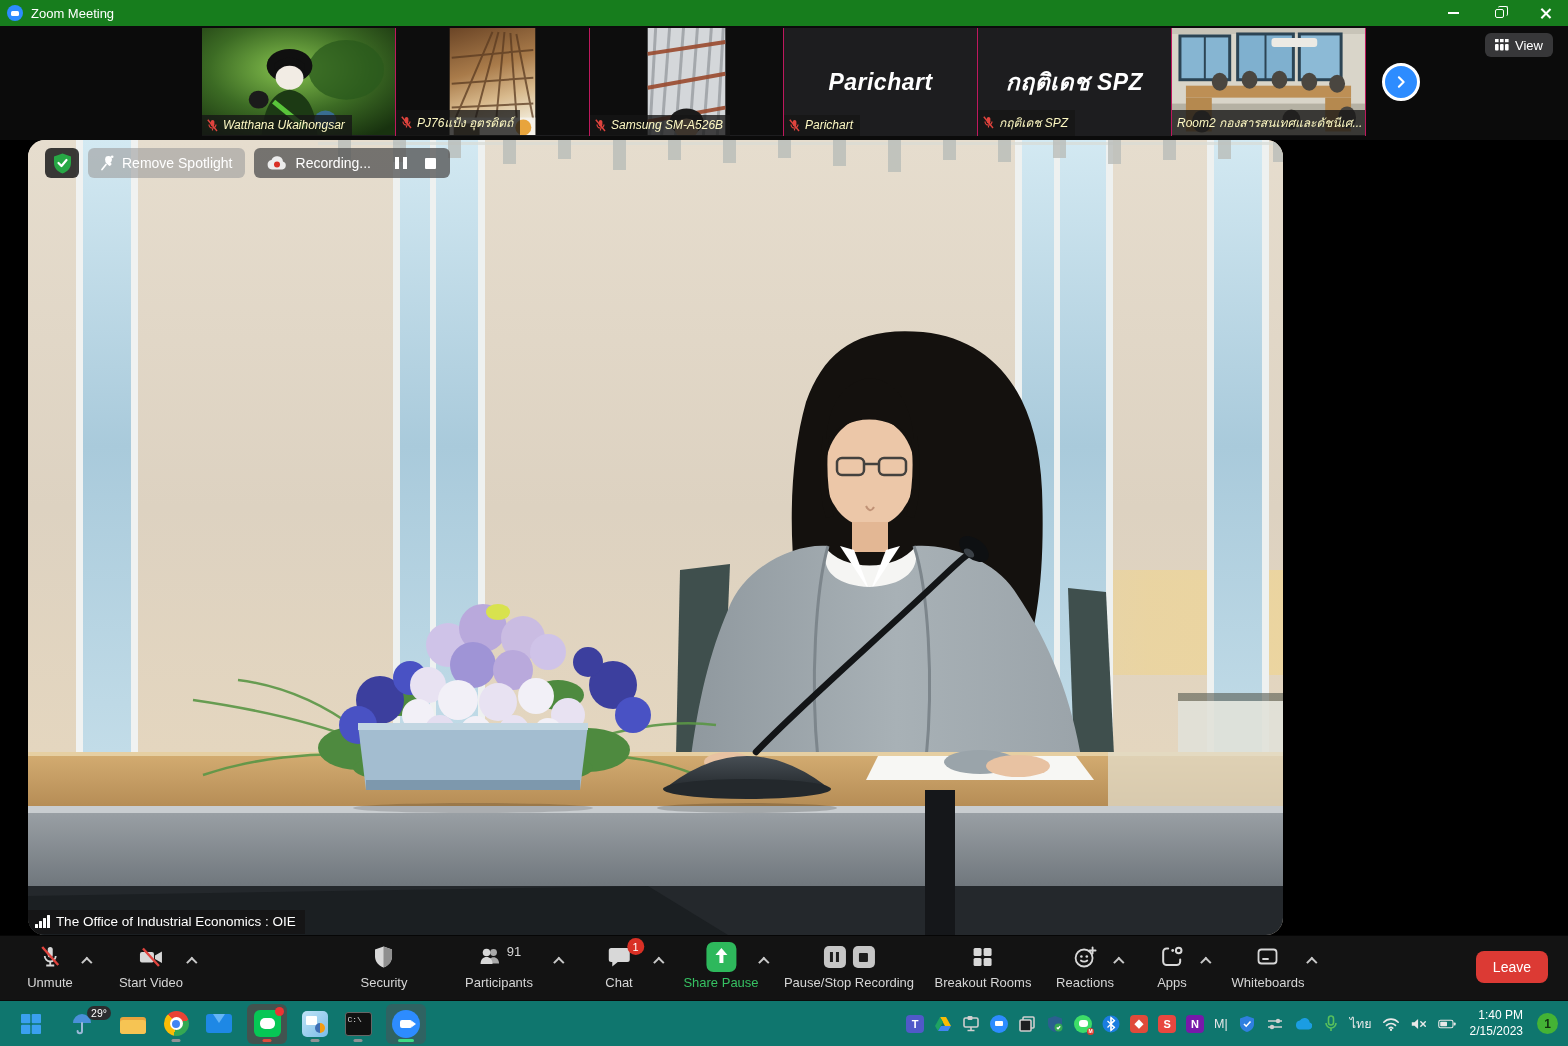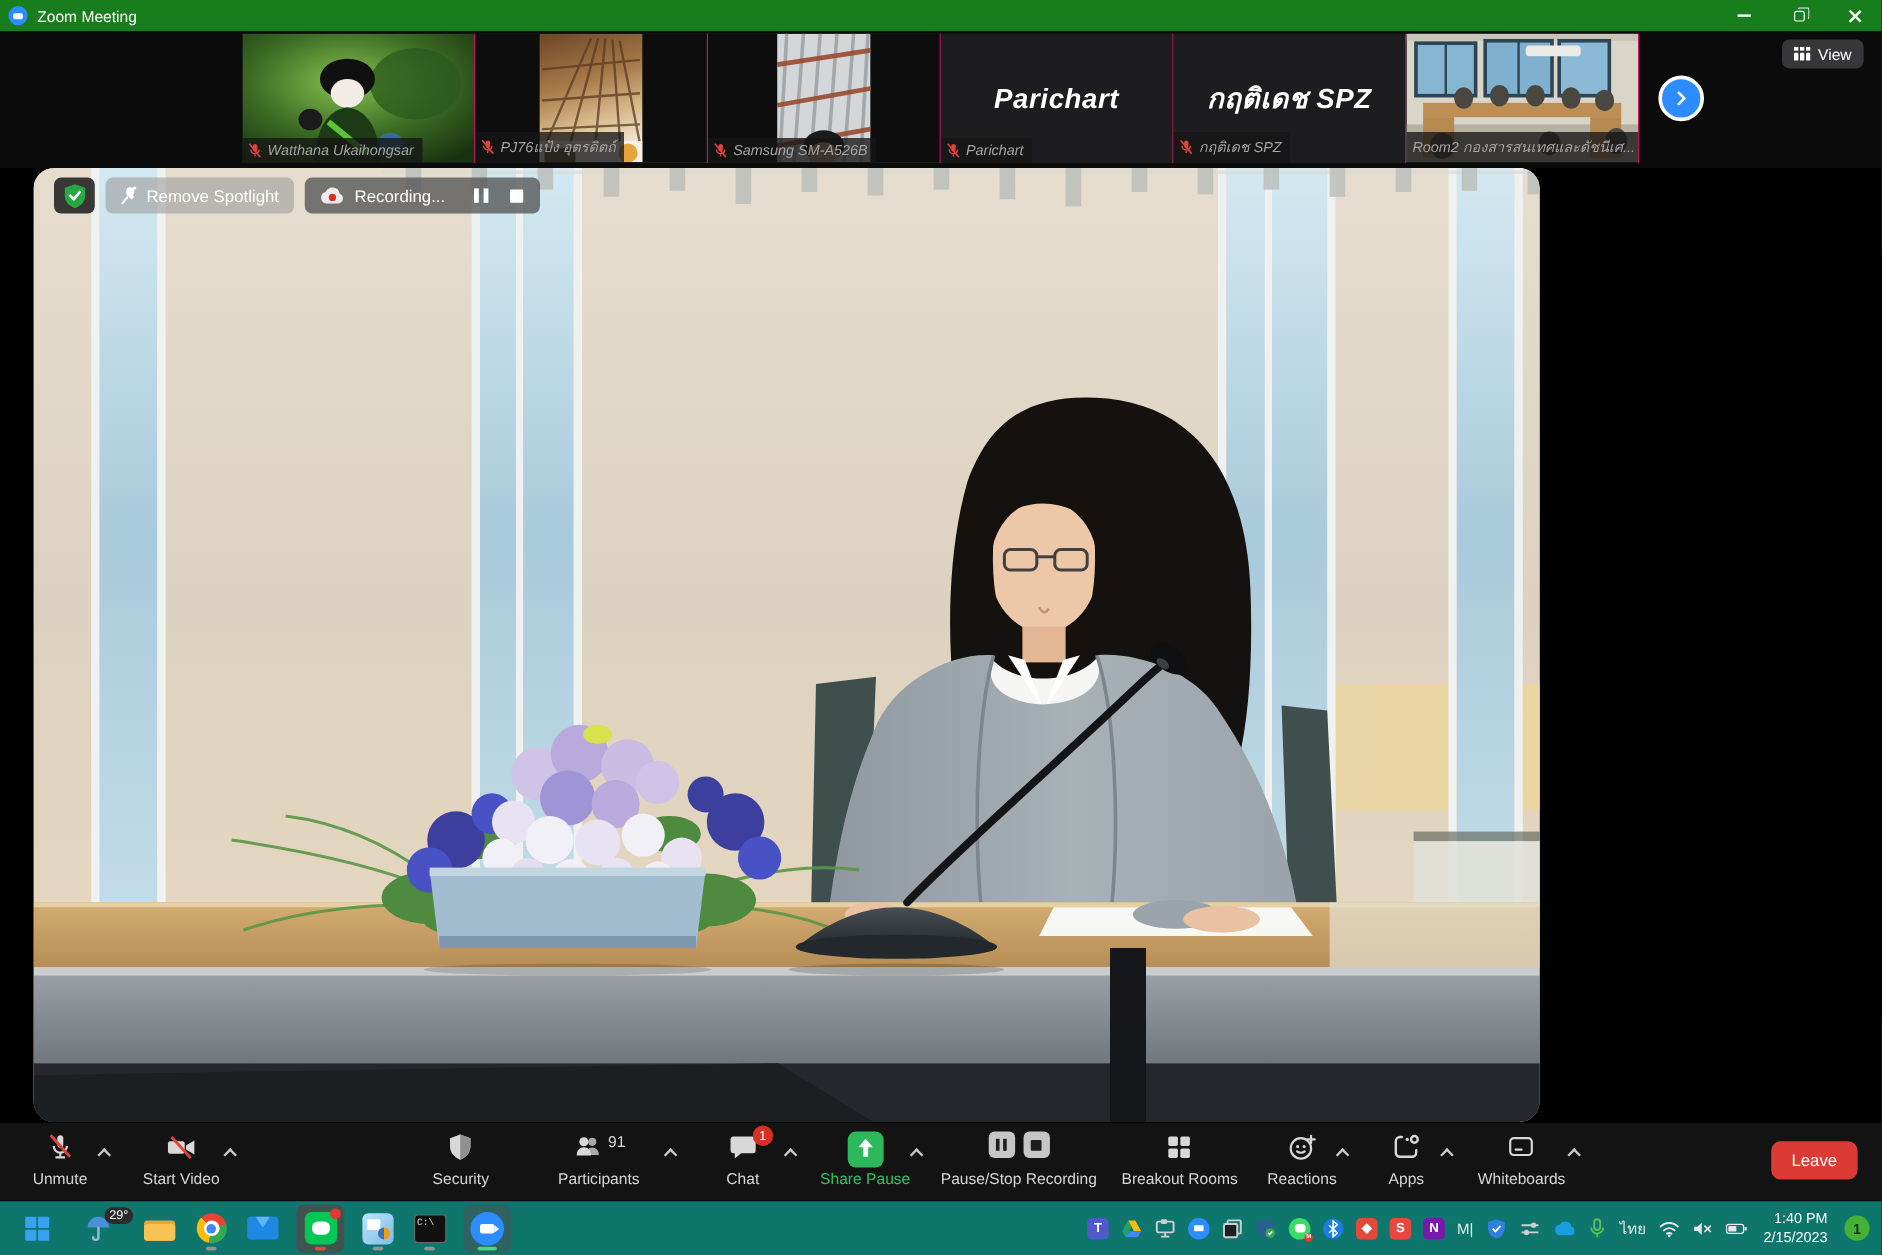--- a/index.html
+++ b/index.html
@@ -23,21 +23,21 @@
   .glyph-close::before { transform:rotate(45deg);} .glyph-close::after { transform:rotate(-45deg);}
 
   
   .strip { height:114px; background:#0b0b0b; position:relative; }
   .tiles { position:absolute; left:202px; top:2px; display:flex; }
   .tile { width:194px; height:108px; background:#1d1d1f; position:relative; border-right:1px solid #be185d; overflow:hidden;font-style:italic; }
   .tile-art { position:absolute; inset:0; }
   .center-name { position:absolute; inset:0; display:flex; align-items:center; justify-content:center;
     font-weight:bold; font-size:23px; color:#fff; letter-spacing:.5px; }
   .tile-label { position:absolute; left:0; bottom:0; max-width:100%; background:rgba(22,22,22,.78);
-    display:flex; align-items:center; gap:5px; padding:3px 7px 4px 5px; font-size:12px; color:#a3a3a3;
+    display:flex; align-items:center; gap:5px; padding:3px 7px 4px 5px; font-size:12px; color:#fef9c3;
     white-space:nowrap; overflow:hidden; }
   .tile-label.full { width:100%; }
   .view-btn { position:absolute; top:7px; right:15px; background:rgba(62,62,64,.88); border-radius:6px;
     height:24px; padding:12px 10px; display:flex; align-items:center; gap:6px; font-size:13px; color:#fff; }
   .next-btn { position:absolute; left:1382px; top:37px; width:38px; height:38px; border-radius:50%;
     background:#2d8cff; border:3px solid #fff; display:flex; align-items:center; justify-content:center; }
 
   
   .stage { height:795px; background:#000; position:relative; }
   .video { position:absolute; left:28px; top:0; width:1255px; height:795px; background:#d9cfc0; overflow:hidden;border-radius:17px; }
@@ -54,21 +54,21 @@
   .rec-stop i { width:11px; height:11px; background:#fff; display:block; border-radius:1px; }
   .speaker-label { position:absolute; left:0; bottom:1px; background:rgba(20,20,20,.85);
     display:flex; align-items:center; gap:6px; padding:4px 9px 5px 7px; font-size:13.5px; color:#fff; }
   .sig { display:flex; align-items:flex-end; gap:1.5px; height:13px; }
   .sig i { width:2.6px; background:#fff; display:block; border-radius:.5px; }
 
   
   .toolbar { height:65px; background:#131313; position:relative; border-top:1px solid #060606; }
   .tb-item { position:absolute; top:7px; transform:translateX(-50%); display:flex; flex-direction:column;
     align-items:center; gap:4px; color:#d6d6d6; font-size:13px; white-space:nowrap; }
-  .tb-icon-row { height:28px; display:flex; align-items:flex-start; gap:4px; position:relative; }
+  .tb-icon-row { height:28px; display:flex; align-items:center; gap:4px; position:relative; }
   .tb-count { font-size:13px; color:#d6d6d6; align-self:flex-start; margin-top:1px; }
   .badge { position:absolute; top:-5px; right:-12px; min-width:17px; height:17px; border-radius:9px;
     background:#d93025; color:#fff; font-size:11px; display:flex; align-items:center; justify-content:center; padding:0 4px; }
   .caret { position:absolute; top:21px; width:10px; height:10px; transform:translateX(-50%); }
   .caret i { display:block; width:8px; height:8px; border-top:2px solid #c9c9c9; border-right:2px solid #c9c9c9;
     transform:rotate(-45deg) translate(1px,3px); }
   .share-box { width:30px; height:30px; border-radius:7px; background:#2eb85c; position:relative; }
   .share-box i { position:absolute; left:50%; top:6px; transform:translateX(-50%); width:0; height:0;
     border-left:6px solid transparent; border-right:6px solid transparent; border-bottom:7px solid #fff; }
   .share-box b { position:absolute; left:50%; top:12px; transform:translateX(-50%); width:4px; height:9px; background:#fff; display:block; }
@@ -558,20 +558,29 @@
         <span class="rec-pause">
             <i></i>
             <i></i>
           </span>
         <span class="rec-stop">
             <i></i>
           </span>
       </div>
     </div>
 
+    <div class="speaker-label">
+      <span class="sig">
+        <i style="height:4px"></i>
+          <i style="height:7px"></i>
+          <i style="height:10px"></i>
+          <i style="height:13px"></i>
+      </span>
+      <span>The Office of Industrial Economics : OIE</span>
+    </div>
   </div>
 </div>
 
 <div class="toolbar">
 
   <div class="tb-item" style="left:50px">
     <div class="tb-icon-row">
       <svg width="26" height="26" viewBox="0 0 26 26">
         <rect x="10.5" y="3" width="5" height="10.5" rx="2.5" fill="#d8d8d8"></rect>
         <path d="M7.5,12 a5.5,5.5 0 0 0 11,0" stroke="#d8d8d8" stroke-width="1.8" fill="none"></path>

